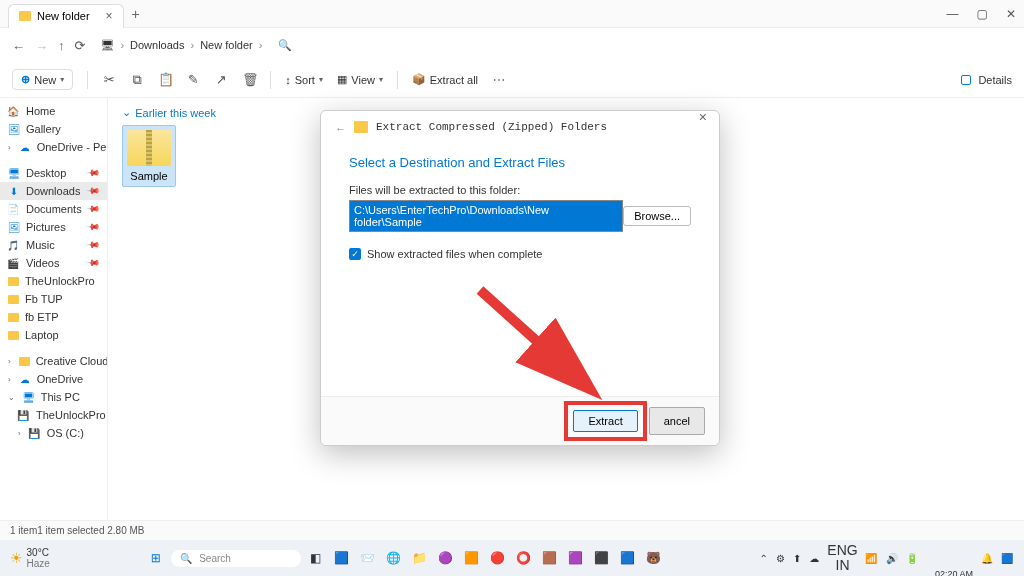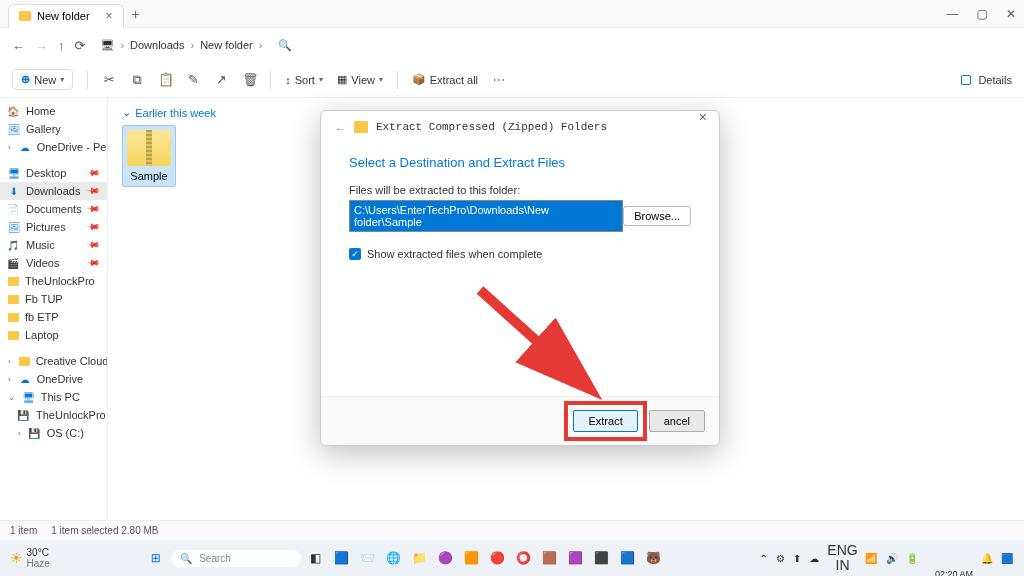--- a/index.html
+++ b/index.html
@@ -42,37 +42,37 @@
 .ico-blue { color:#0078d4; }
 .pin { margin-left:auto; color:#888; font-size:9px; transform:rotate(45deg); }
 .expand { color:#666; font-size:8px; margin-right:2px; }
 
 .content { flex:1; padding:8px 14px; position:relative; }
 .group-hdr { color:#0078d4; font-size:11px; margin-bottom:6px; display:flex; align-items:center; gap:4px; }
 .file-item { display:inline-flex; flex-direction:column; align-items:center; gap:4px; padding:4px; background:#cce4f7; border:1px solid #99c9ef; border-radius:2px; }
 .zip-ico { width:44px; height:36px; background:linear-gradient(#fbe69c,#f7d65c); border-radius:2px; position:relative; }
 .zip-ico::after { content:""; position:absolute; left:50%; top:0; bottom:0; width:6px; margin-left:-3px; background:repeating-linear-gradient(#bba23c 0 2px,#d6c56e 2px 4px); }
 
-.statusbar { height:20px; border-top:1px solid #eee; display:flex; align-items:center; gap:14px; padding:0 10px; font-size:10px; color:#555; background:#fafafa; }
+.statusbar { height:20px; border-top:1px solid #eee; display:flex; align-items:center; padding:0 10px; font-size:10px; color:#555; background:#fafafa; }
 
 .dialog { position:absolute; left:320px; top:110px; width:400px; background:#fff; border:1px solid #ccc; border-radius:6px; box-shadow:0 8px 30px rgba(0,0,0,0.25); z-index:20; }
 .dlg-top { display:flex; align-items:center; gap:8px; padding:10px 14px; position:relative; }
 .dlg-top .back { color:#888; cursor:pointer; }
 .dlg-top .fico { width:14px; height:12px; background:#fac848; border-radius:1px; }
 .dlg-top .ttl { font-size:11px; color:#333;font-family:Liberation Mono, monospace; }
 .dlg-close { position:absolute; right:12px; top:-2px; font-size:14px; color:#666; cursor:pointer; }
 .dlg-body { padding:6px 28px 16px 28px; }
 .dlg-h { color:#0078d4; font-size:13px; margin:6px 0 14px 0; }
 .dlg-lbl { font-size:11px; color:#333; margin-bottom:4px; }
 .dlg-row { display:flex; align-items:center; margin-bottom:16px; }
 .dlg-path { flex:1; font-size:11px; padding:3px 4px; border:1px solid #888; background:#0078d4; color:#fff; }
 .dlg-browse { font-size:11px; padding:3px 10px; background:#fff; border:1px solid #bbb; border-radius:3px; cursor:pointer; }
 .dlg-chk { display:flex; align-items:center; gap:6px; font-size:11px; color:#333; }
 .dlg-chk .box { width:12px; height:12px; background:#0078d4; color:#fff; font-size:9px; display:flex; align-items:center; justify-content:center; border-radius:2px; }
-.dlg-foot { display:flex; justify-content:flex-end; gap:8px; padding:10px 14px; border-top:1px solid #eee; background:#fafafa; border-radius:0 0 6px 6px;align-items:center; }
+.dlg-foot { display:flex; justify-content:flex-end; gap:8px; padding:10px 14px; border-top:1px solid #eee; background:#fafafa; border-radius:0 0 6px 6px; }
 .dlg-btn { font-size:11px; padding:4px 14px; border:1px solid #aaa; background:#e8e8e8; border-radius:2px; cursor:pointer; }
 .dlg-btn.primary { border-color:#0078d4; background:#e5f1fb; }
 .highlight { outline:4px solid #e53935; outline-offset:2px; padding:3px; }
 
 .arrow { position:absolute; left:470px; top:280px; z-index:25; pointer-events:none; }
 
 .taskbar { position:absolute; bottom:0; left:0; right:0; height:36px; background:#eef1f5; display:flex; align-items:center; padding:0 10px; gap:6px; font-size:10px; color:#333; }
 .weather { display:flex; align-items:center; gap:4px; }
 .weather .sun { color:#f0a000; font-size:14px; }
 .tb-center { margin-left:auto; margin-right:auto; display:flex; align-items:center; gap:4px; }

